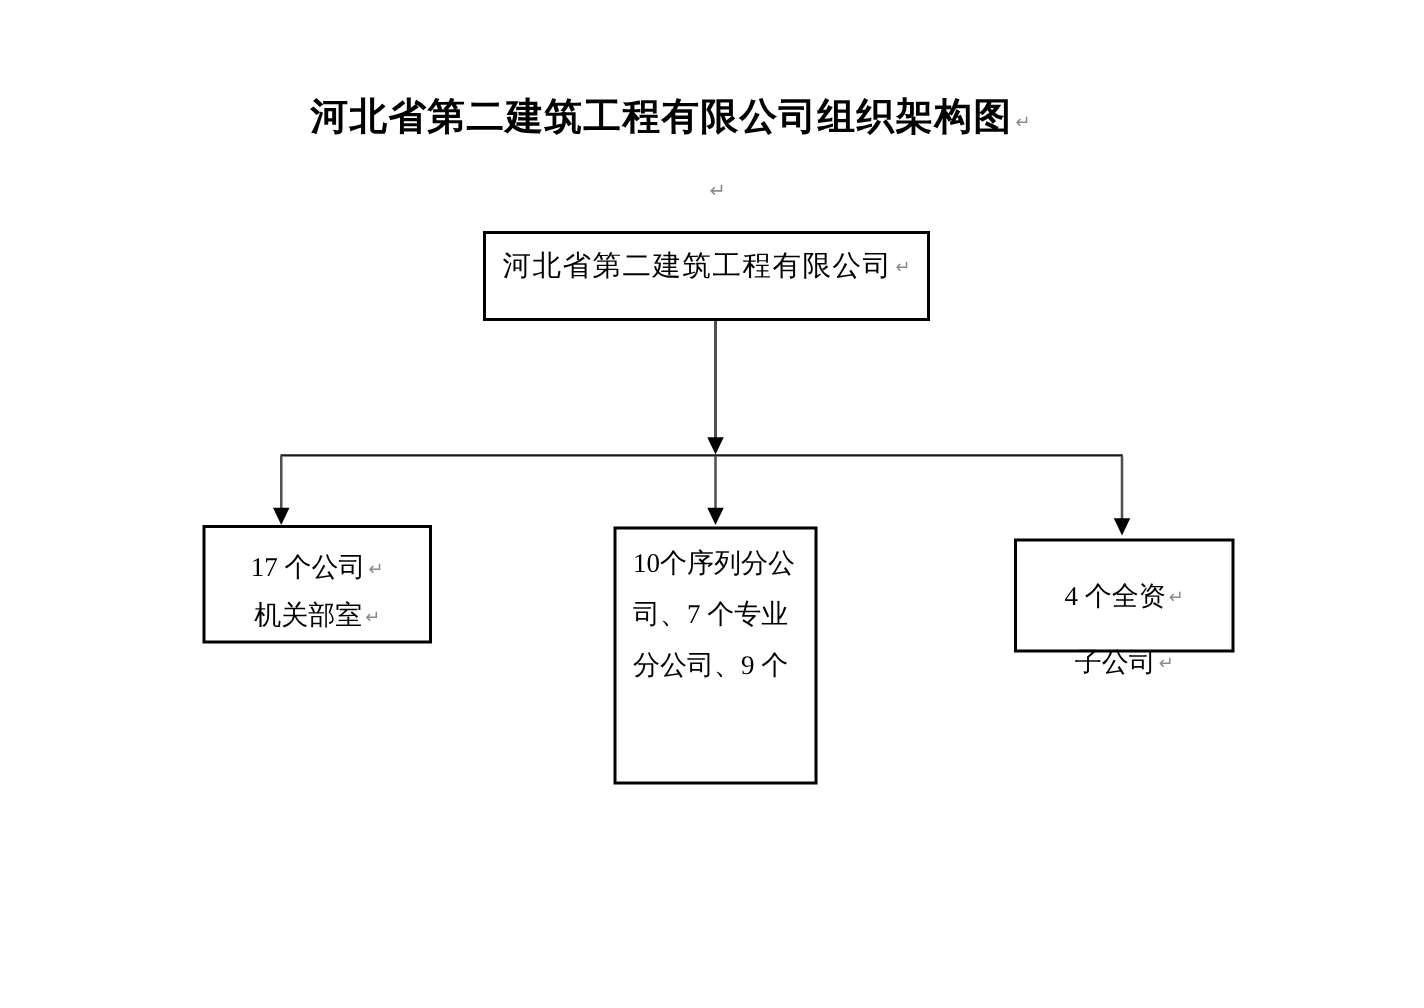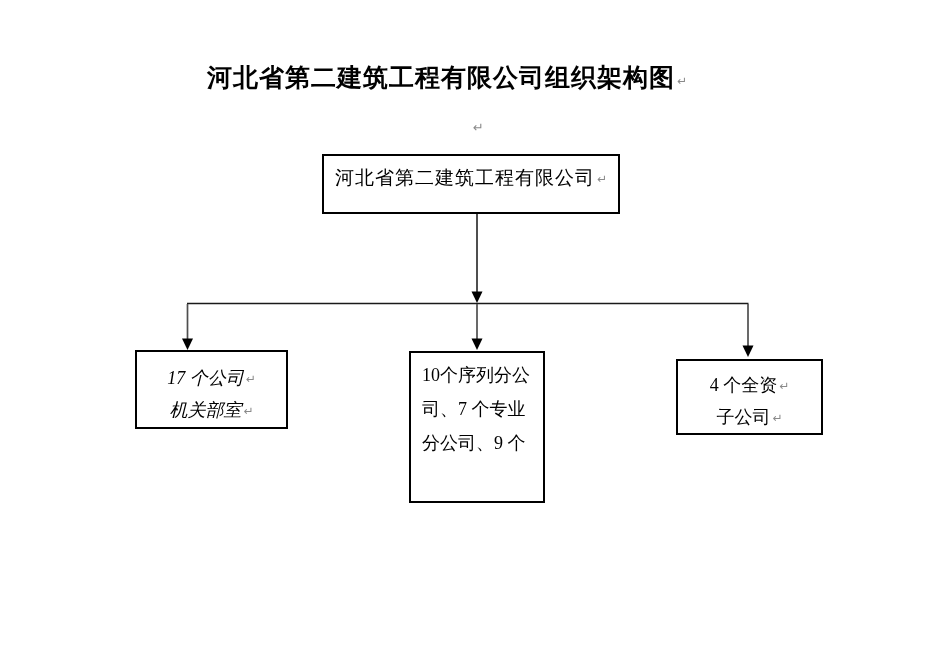--- a/index.html
+++ b/index.html
@@ -76,41 +76,41 @@
   }
   .box-left {
     left: 135px;
     top: 350px;
     width: 153px;
     height: 79px;
     padding-top: 11px;
     text-align: center;
     font-size: 18px;
   }
-  .box-left .line { line-height: 31px; white-space: nowrap; font-style: italic; }
+  .box-left .line { line-height: 31px; white-space: nowrap; }
   .box-mid {
     left: 409px;
     top: 351px;
     width: 136px;
-    height: 152px;
+    height: 172px;
     padding: 5px 4px 0 11px;
     text-align: left;
     font-size: 18px;
   }
   .box-mid .line { line-height: 34px; white-space: nowrap; }
   .box-right {
     left: 676px;
     top: 359px;
     width: 147px;
     height: 76px;
     padding-top: 9px;
     text-align: center;
     font-size: 18px;
   }
-  .box-right .line { line-height: 31px; white-space: nowrap; }
+  .box-right .line { line-height: 31px; white-space: nowrap; margin-top: 12px; }
 </style>
 </head>
 <body>
 
 <div id="canvas">
 
   <div class="doc-title"><span>河北省第二建筑工程有限公司组织架构图</span><span class="return-mark">↵</span></div>
 
   <span class="return-standalone">↵</span>
 

